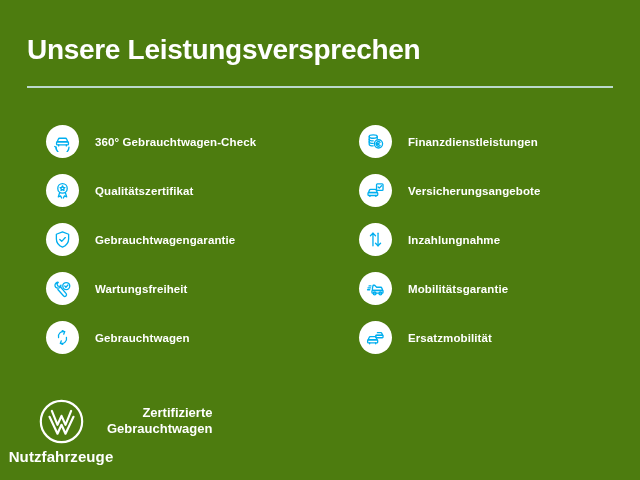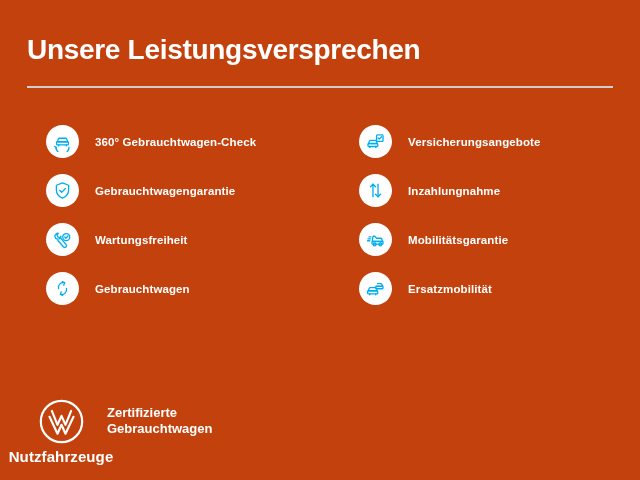--- a/index.html
+++ b/index.html
@@ -10,21 +10,22 @@
     width: 640px;
     height: 480px;
     background: #00AEEF;
     font-family: "Liberation Sans", sans-serif;
     overflow: hidden;
     position: relative;
   }
   #page {
     position: absolute;
     inset: 0;
-    background: #c2410c;
+    background: #4d7c0f;
+    text-align: right;
   }
   .title {
     position: absolute;
     left: 27px;
     top: 33px;
     font-size: 28px;
     font-weight: bold;
     color: #ffffff;
     letter-spacing: -0.3px;
     line-height: 34px;
@@ -135,20 +136,31 @@
             <path d="M6 12.5h12l-1.2-3.2a1.6 1.6 0 0 0-1.5-1H8.7a1.6 1.6 0 0 0-1.5 1L6 12.5z"></path>
             <rect x="5.2" y="12.3" width="13.6" height="3.6" rx="1.1"></rect>
             <path d="M7.6 15.9v1.1M16.4 15.9v1.1"></path>
             <path d="M4.6 18.6a6.6 6.6 0 0 0 14.8 0"></path>
             <path d="M4.6 18.6l-1.5-.9M4.6 18.6l.2 1.8"></path>
           </svg>
         </span>
         <span class="feature-label">360° Gebrauchtwagen-Check</span>
       </div>
 
+      <div class="feature">
+        <span class="icon-circle">
+          <svg width="21" height="21" viewBox="0 0 24 24" fill="none" stroke="#00AEEF" stroke-width="1.5" stroke-linecap="round" stroke-linejoin="round">
+            <circle cx="12" cy="9.6" r="5.4"></circle>
+            <path d="M12 6.7l.85 1.73 1.9.28-1.38 1.34.33 1.9L12 11.05l-1.7.9.33-1.9L9.25 8.7l1.9-.28z"></path>
+            <path d="M8.8 14.3l-1.6 5 2.7-1.1 1.1 2.4"></path>
+            <path d="M15.2 14.3l1.6 5-2.7-1.1-1.1 2.4"></path>
+          </svg>
+        </span>
+        <span class="feature-label">Qualitätszertifikat</span>
+      </div>
 
       <div class="feature">
         <span class="icon-circle">
           <svg width="21" height="21" viewBox="0 0 24 24" fill="none" stroke="#00AEEF" stroke-width="1.5" stroke-linecap="round" stroke-linejoin="round">
             <path d="M12 3.4l7 2.6v5.4c0 4.3-2.9 7.6-7 9.2-4.1-1.6-7-4.9-7-9.2V6z"></path>
             <path d="M8.9 11.9l2.2 2.2 4.1-4.3"></path>
           </svg>
         </span>
         <span class="feature-label">Gebrauchtwagengarantie</span>
       </div>
@@ -174,20 +186,33 @@
             <path d="M9.6 18.6l2.7 1.2M9.6 18.6l1-2.8"></path>
           </svg>
         </span>
         <span class="feature-label">Gebrauchtwagen</span>
       </div>
 
     </div>
 
     <div class="col col-right">
 
+      <div class="feature">
+        <span class="icon-circle">
+          <svg width="21" height="21" viewBox="0 0 24 24" fill="none" stroke="#00AEEF" stroke-width="1.5" stroke-linecap="round" stroke-linejoin="round">
+            <ellipse cx="9.4" cy="6.4" rx="4.6" ry="1.9"></ellipse>
+            <path d="M4.8 6.4v8.6c0 1 2 1.9 4.6 1.9"></path>
+            <path d="M14 6.4v2.3M4.8 9.3c0 1 2 1.9 4.6 1.9M4.8 12.2c0 1 2 1.9 4.6 1.9"></path>
+            <circle cx="15.4" cy="14.7" r="4.7"></circle>
+            <path d="M17.2 12.9a2.6 2.6 0 1 0 0 3.7"></path>
+            <path d="M13.1 14.1h3M13.1 15.5h3"></path>
+          </svg>
+        </span>
+        <span class="feature-label">Finanzdienstleistungen</span>
+      </div>
 
       <div class="feature">
         <span class="icon-circle">
           <svg width="21" height="21" viewBox="0 0 24 24" fill="none" stroke="#00AEEF" stroke-width="1.5" stroke-linecap="round" stroke-linejoin="round">
             <path d="M4 14.5h10l-1-2.7a1.5 1.5 0 0 0-1.4-1H6.4a1.5 1.5 0 0 0-1.4 1z"></path>
             <rect x="3.4" y="14.3" width="11.2" height="3.4" rx="1"></rect>
             <path d="M5.6 17.7v1.1M12.4 17.7v1.1"></path>
             <rect x="13.2" y="4.4" width="7.4" height="7.4" rx="1"></rect>
             <path d="M15 8l1.3 1.3 2.6-2.8"></path>
           </svg>

